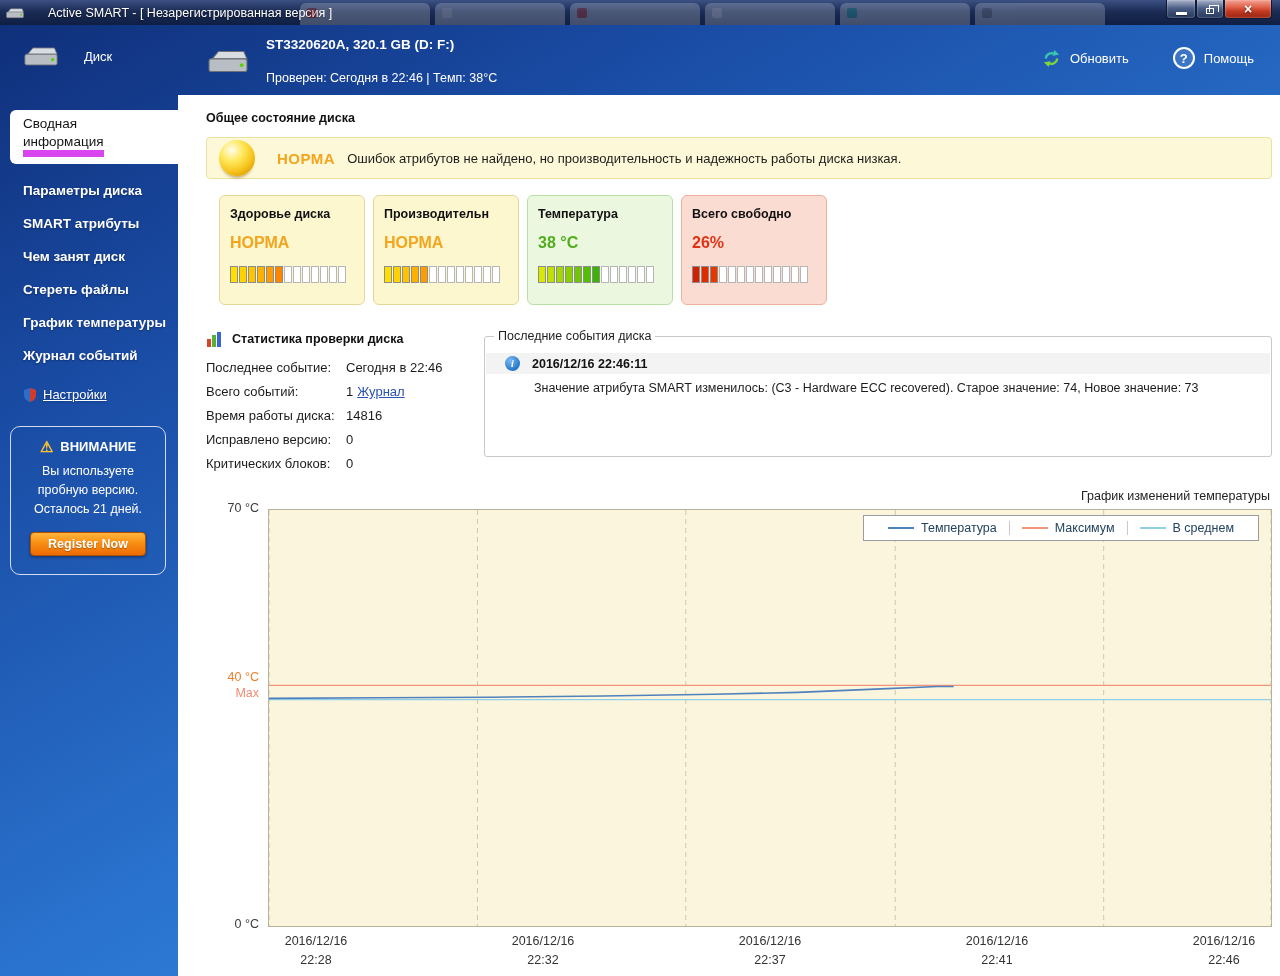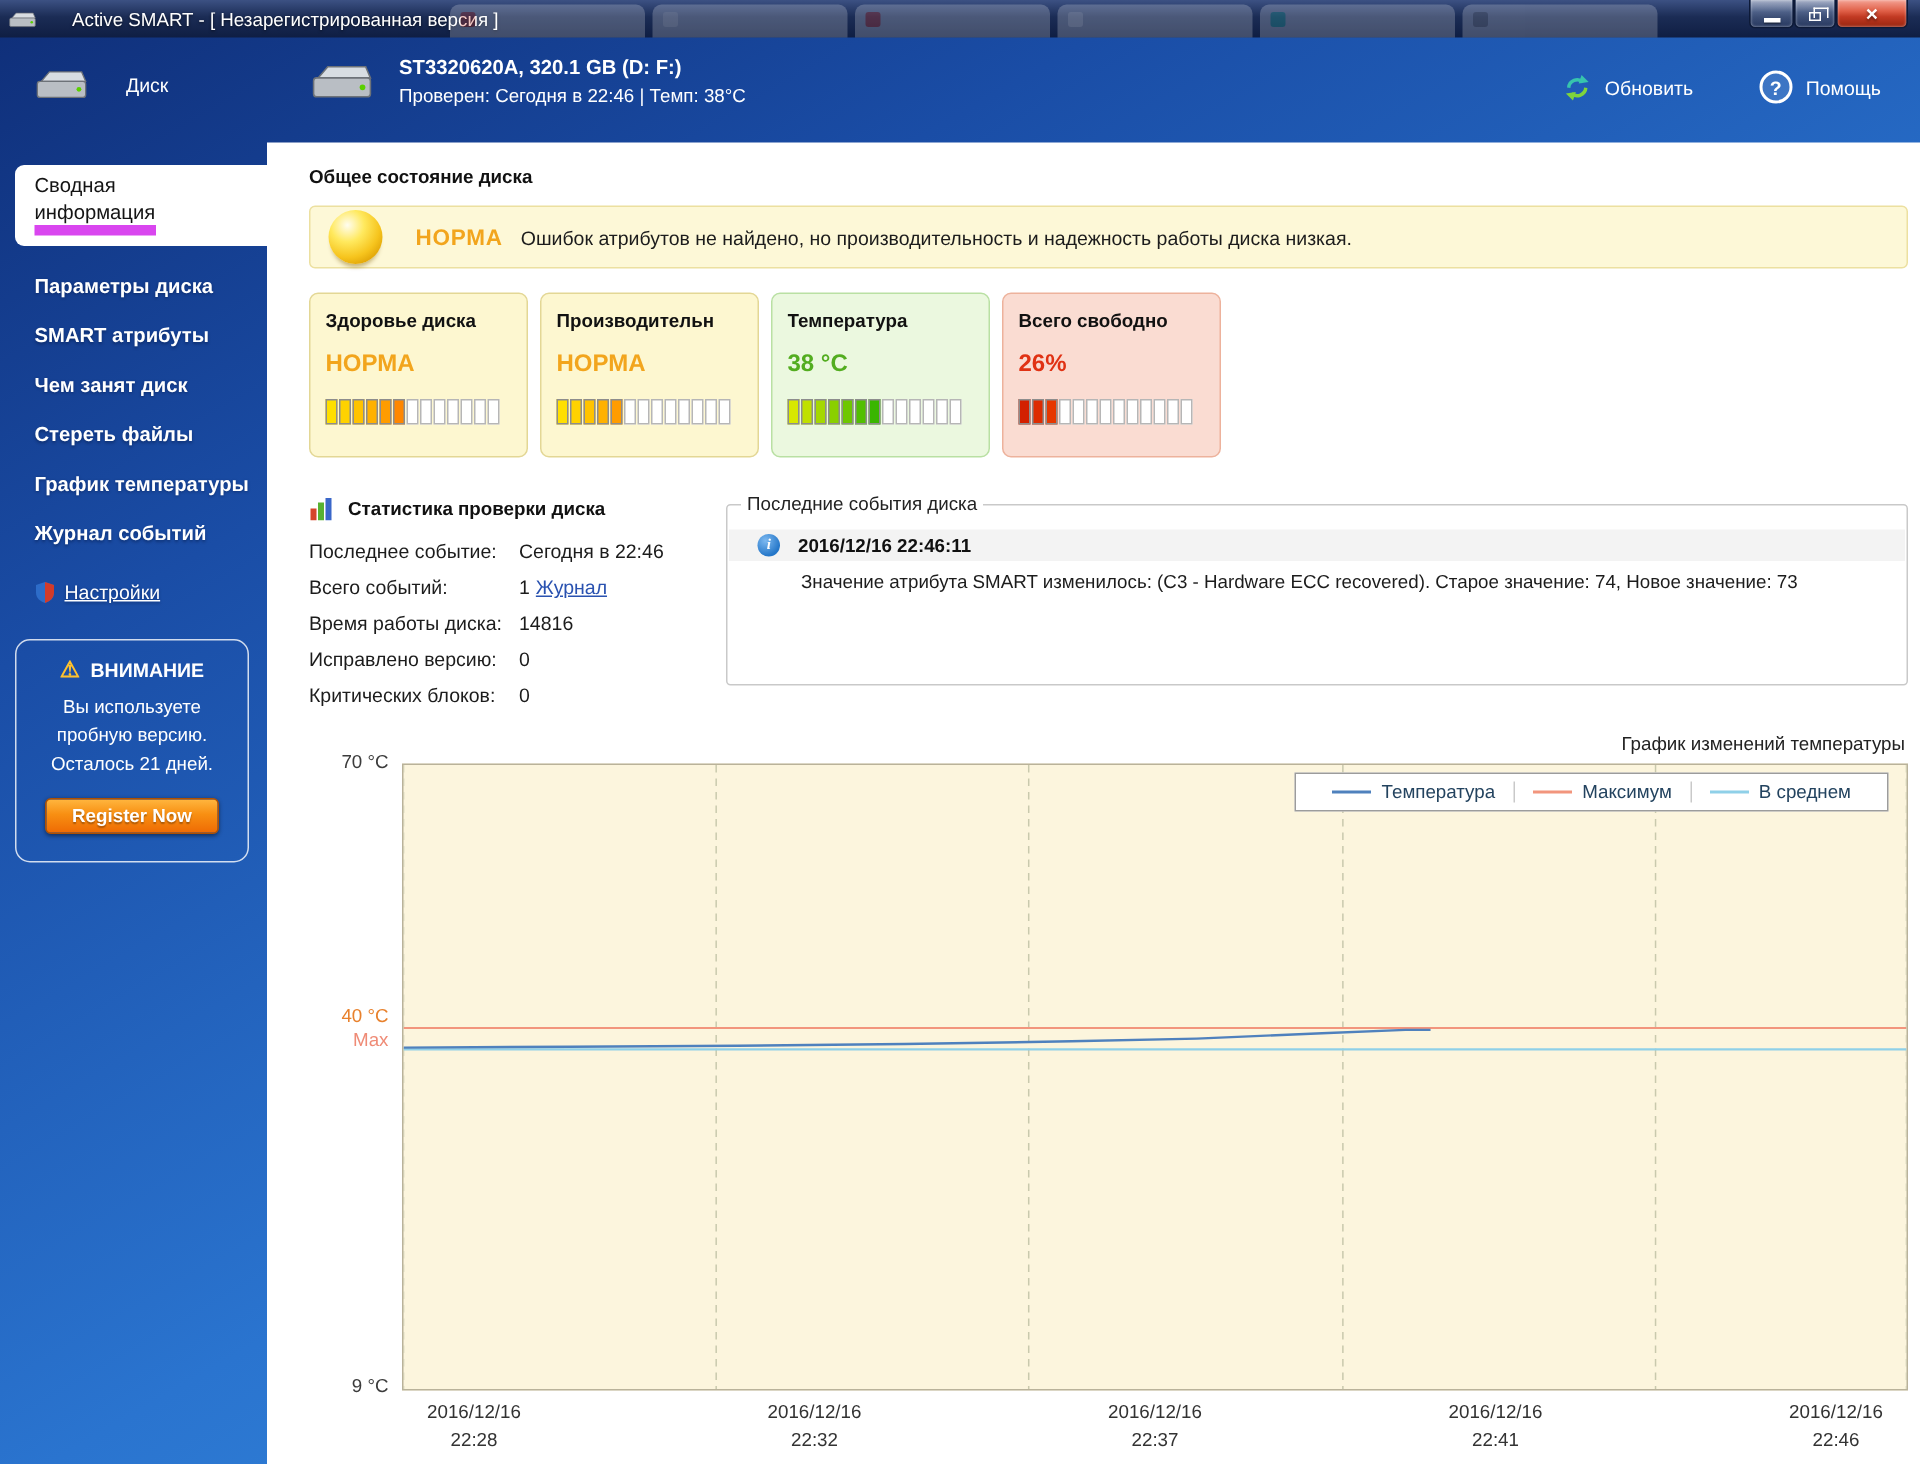--- a/index.html
+++ b/index.html
@@ -32,21 +32,21 @@
   .restore-glyph{width:8px;height:6px;border:1px solid #fff;position:relative;margin-top:3px;}
   .restore-glyph::before{content:"";position:absolute;left:2px;top:-4px;width:8px;height:6px;border:1px solid #fff;border-bottom:none;}
 
   
   .app-header{position:absolute;top:25px;left:0;right:0;height:70px;}
   .hdr-group{display:flex;align-items:center;}
   .nav-disk{position:absolute;left:24px;top:20px;gap:26px;cursor:pointer;}
   .nav-disk .lbl{font-size:13px;}
   .disk-info{position:absolute;left:208px;top:12px;gap:18px;}
   .disk-title{font-size:13.5px;font-weight:bold;}
-  .disk-sub{font-size:12.5px;margin-top:5px;}
+  .disk-sub{font-size:12.5px;margin-top:19px;}
   .hdr-actions{position:absolute;right:26px;top:22px;display:flex;gap:44px;}
   .hdr-action{display:flex;align-items:center;gap:9px;font-size:13px;cursor:pointer;}
   .help-circle{width:22px;height:22px;border:2px solid #fff;border-radius:50%;display:flex;align-items:center;justify-content:center;
     font-weight:bold;font-size:13px;color:#fff;background:rgba(255,255,255,.12);}
 
   
   .sidebar{position:absolute;top:95px;left:0;width:178px;bottom:0;}
   .active-tab{margin:15px 0 10px 10px;background:#fff;border-radius:6px 0 0 6px;
     padding:5px 6px 7px 13px;color:#141414;font-size:13.5px;line-height:1.3;cursor:pointer;}
   .active-tab .l2{display:inline-block;border-bottom:7px solid #d946ef;}
@@ -230,21 +230,21 @@
 <div class="content">
   <div class="section-title">Общее состояние диска</div>
 
   <div class="alert-bar">
     <span class="ball"></span>
     <span class="alert-status">НОРМА</span>
     <span class="alert-msg">Ошибок атрибутов не найдено, но производительность и надежность работы диска низкая.</span>
   </div>
 
   <div class="cards-row">
-    <div class="status-card" style="background: rgb(253, 247, 208); border-color: rgb(227, 215, 149);">
+    <div class="status-card" style="background: rgb(253, 247, 208); border-color: rgb(227, 215, 149); margin-left: 13px;">
       <div class="card-title">Здоровье диска</div>
       <div class="card-value" style="color: rgb(242, 165, 29);">НОРМА</div>
       <div class="card-bar">
           <span class="seg filled" style="background: rgb(255, 223, 0);"></span>
           <span class="seg filled" style="background: rgb(255, 210, 0);"></span>
           <span class="seg filled" style="background: rgb(255, 195, 0);"></span>
           <span class="seg filled" style="background: rgb(255, 177, 0);"></span>
           <span class="seg filled" style="background: rgb(255, 156, 0);"></span>
           <span class="seg filled" style="background: rgb(255, 135, 0);"></span>
           <span class="seg"></span>
@@ -358,21 +358,21 @@
     </fieldset>
   </div>
 
   <div class="chart-title">График изменений температуры</div>
 
   <div class="chart-wrap">
     <div class="yaxis">
       <span class="ytick" style="top: 0px; color: rgb(60, 60, 60);">70 °C</span>
       <span class="ytick" style="top: 168.991px; color: rgb(232, 129, 44);">40 °C</span>
       <span class="ytick" style="top: 185.114px; color: rgb(239, 139, 118);">Max</span>
-      <span class="ytick" style="top: 416.209px; color: rgb(60, 60, 60);">9 °C</span>
+      <span class="ytick" style="top: 416.209px; color: rgb(60, 60, 60);">0 °C</span>
     </div>
     <div class="plot">
       <svg viewBox="0 0 1008 418" preserveAspectRatio="none">
           <line x1="0.0" y1="0" x2="0.0" y2="418" stroke="#c9c9ad" stroke-width="1" stroke-dasharray="5,4" vector-effect="non-scaling-stroke"></line>
           <line x1="209.7" y1="0" x2="209.7" y2="418" stroke="#c9c9ad" stroke-width="1" stroke-dasharray="5,4" vector-effect="non-scaling-stroke"></line>
           <line x1="419.3" y1="0" x2="419.3" y2="418" stroke="#c9c9ad" stroke-width="1" stroke-dasharray="5,4" vector-effect="non-scaling-stroke"></line>
           <line x1="630.0" y1="0" x2="630.0" y2="418" stroke="#c9c9ad" stroke-width="1" stroke-dasharray="5,4" vector-effect="non-scaling-stroke"></line>
           <line x1="839.7" y1="0" x2="839.7" y2="418" stroke="#c9c9ad" stroke-width="1" stroke-dasharray="5,4" vector-effect="non-scaling-stroke"></line>
           <line x1="1008.0" y1="0" x2="1008.0" y2="418" stroke="#c9c9ad" stroke-width="1" stroke-dasharray="5,4" vector-effect="non-scaling-stroke"></line>
           <polyline points="0.0,176.2 1008.0,176.2" fill="none" stroke="#f2957d" stroke-width="1.4" vector-effect="non-scaling-stroke"></polyline>

